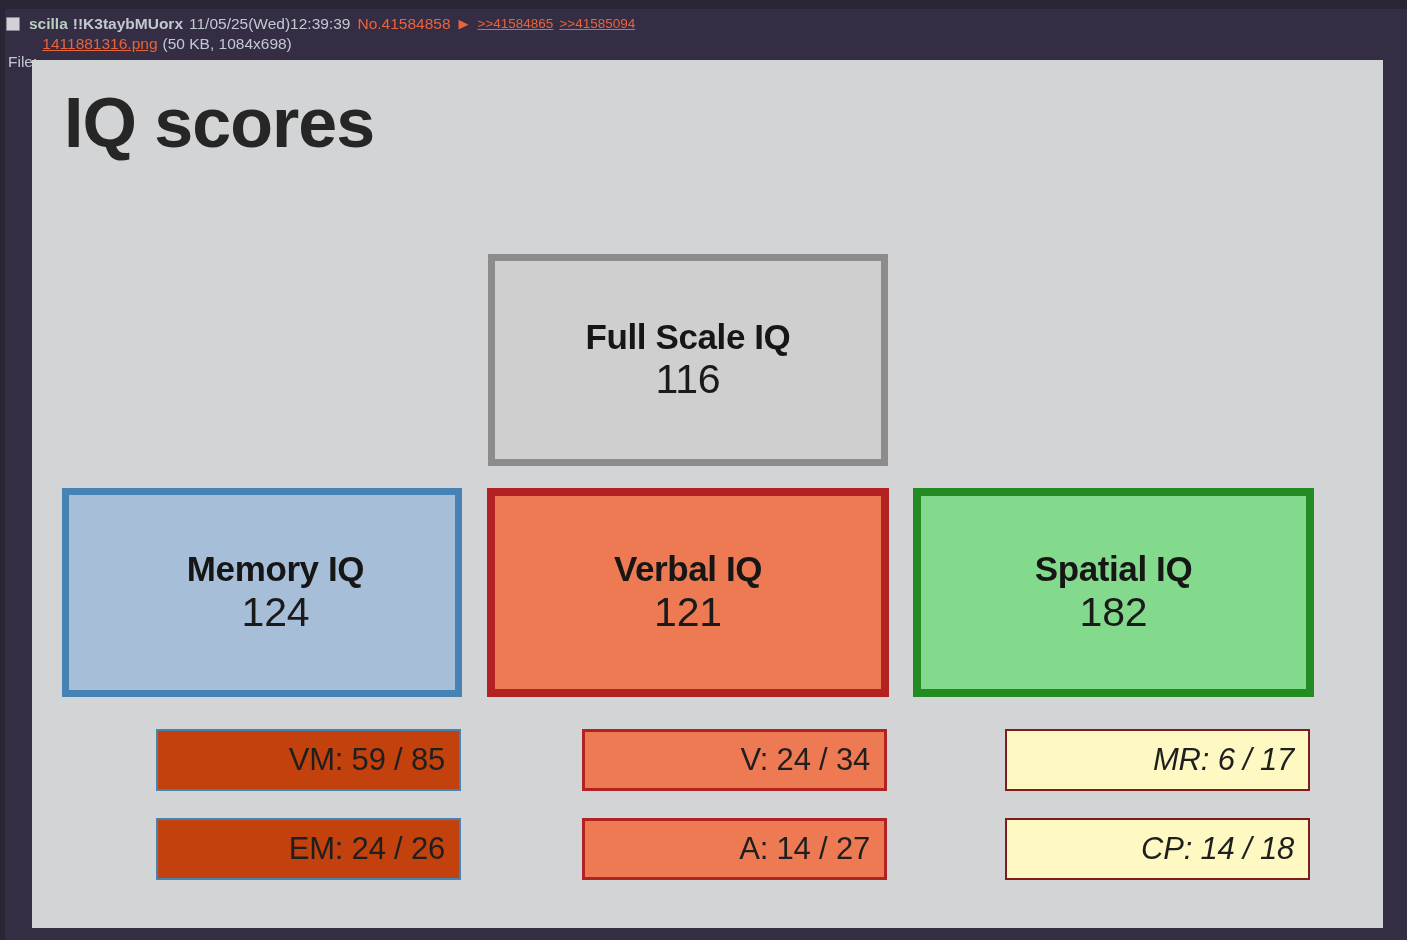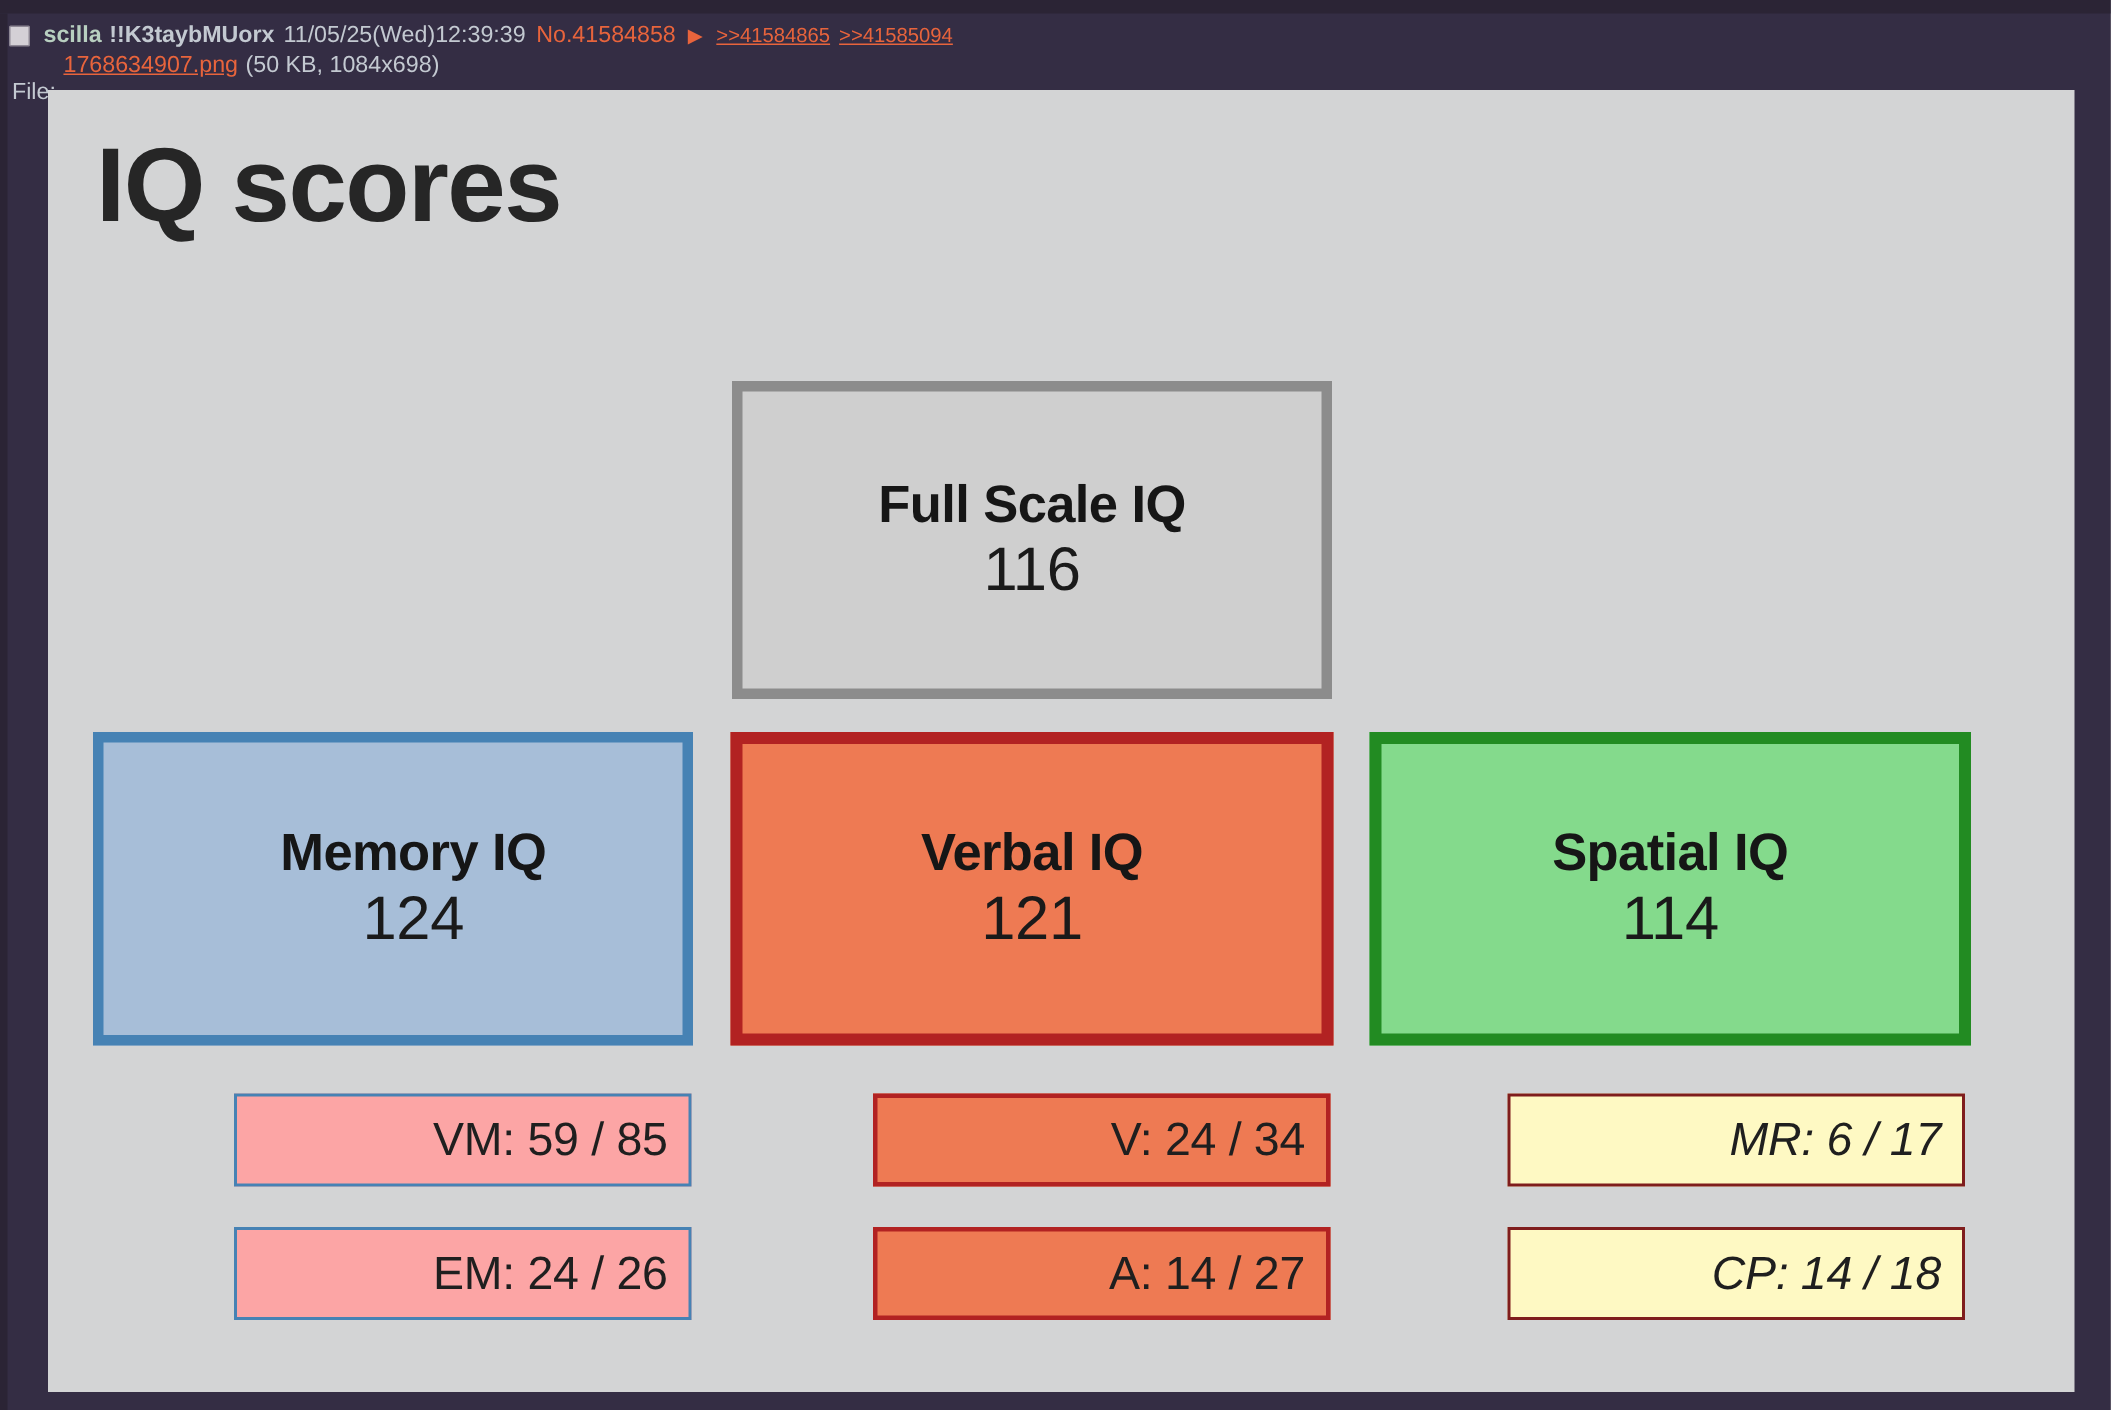--- a/index.html
+++ b/index.html
@@ -182,21 +182,21 @@
     display: flex;
     align-items: center;
     justify-content: flex-end;
     padding-right: 14px;
     font-size: 31px;
     color: #1f1f1f;
     letter-spacing: -0.2px;
     height: 62px;
     width: 305px;
   }
-  .sub-blue  { background: #fca5a5; border: 2px solid #4682b4; }
+  .sub-blue  { background: #c2410c; border: 2px solid #4682b4; }
   .sub-red   { background: #ee7a53; border: 3px solid #b22222; }
   .sub-green { background: #fef9c3; border: 2px solid #7f1d1d; font-style: italic; }
 
   .col-mem  { left: 124px; }
   .col-verb { left: 550px; }
   .col-spat { left: 973px; }
 
   .row-1 { top: 669px; }
   .row-2 { top: 758px; }
 </style>
@@ -212,21 +212,21 @@
     <span class="poster-name">scilla</span>
     <span class="tripcode">!!K3taybMUorx</span>
     <span class="post-date">11/05/25(Wed)12:39:39</span>
     <span class="post-no">No.41584858</span>
     <span class="reply-arrow">▶</span>
     <a class="backlink" href="#">&gt;&gt;41584865</a>
     <a class="backlink" href="#">&gt;&gt;41585094</a>
   </div>
   <div class="line2">
     <span class="file-label">File:</span>
-    <a class="file-name" href="#">1768634907.png</a>
+    <a class="file-name" href="#">1411881316.png</a>
     <span class="file-meta">(50 KB, 1084x698)</span>
   </div>
 </div>
 
 <div class="attached-image">
 
   <div class="img-title">IQ scores</div>
 
   <div class="box box-full">
     <div class="box-title">Full Scale IQ</div>
@@ -238,21 +238,21 @@
     <div class="box-value">124</div>
   </div>
 
   <div class="box box-verbal">
     <div class="box-title">Verbal IQ</div>
     <div class="box-value">121</div>
   </div>
 
   <div class="box box-spatial">
     <div class="box-title">Spatial IQ</div>
-    <div class="box-value">114</div>
+    <div class="box-value">182</div>
   </div>
 
   <div class="subbox sub-blue col-mem row-1">VM: 59 / 85</div>
   <div class="subbox sub-blue col-mem row-2">EM: 24 / 26</div>
 
   <div class="subbox sub-red col-verb row-1">V: 24 / 34</div>
   <div class="subbox sub-red col-verb row-2">A: 14 / 27</div>
 
   <div class="subbox sub-green col-spat row-1">MR: 6 / 17</div>
   <div class="subbox sub-green col-spat row-2">CP: 14 / 18</div>

